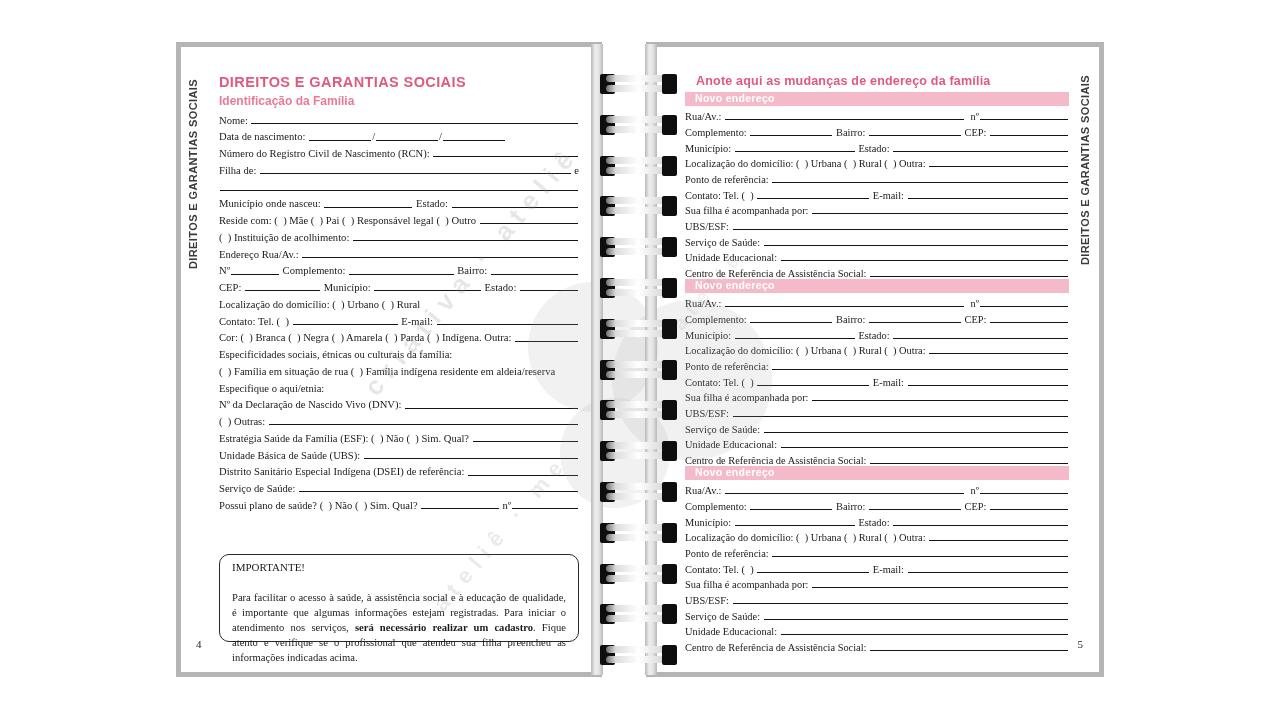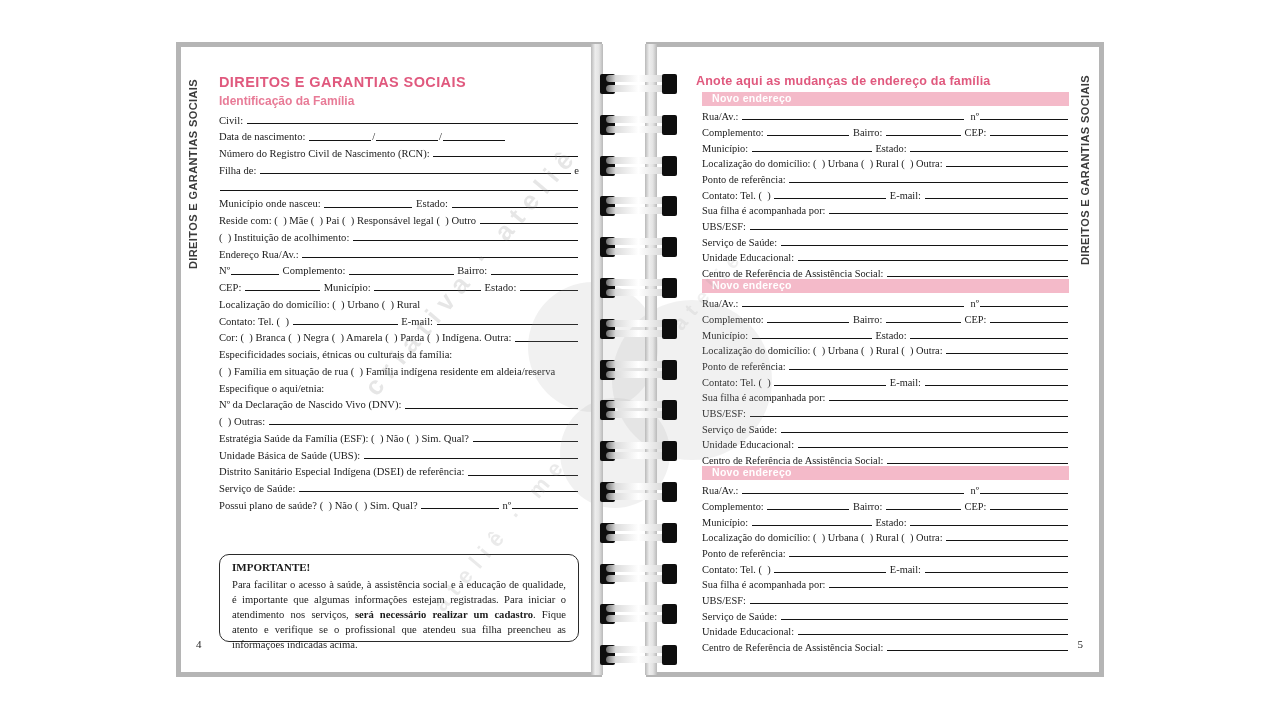--- a/index.html
+++ b/index.html
@@ -30,31 +30,31 @@
   .rows{position:absolute;}
   #left-rows{left:38px;right:18px;top:63px;}
   #left-rows .frow{height:16.75px;font-size:10.6px;}
   .frow{display:flex;align-items:flex-end;overflow:hidden;white-space:nowrap;
     font-family:"Liberation Serif",serif;color:var(--ink);}
   .lbl{white-space:pre;line-height:1.15;}
   .ln{display:inline-block;height:0;border-bottom:1.2px solid #141414;
     align-self:flex-end;margin:0 1px 3px 1px;}
 
   
-  .rblock{position:absolute;left:51px;right:30px;}
+  .rblock{position:absolute;left:34px;right:30px;}
   .band{height:13.5px;line-height:13.5px;background:var(--band);color:#ffffff;
     font-weight:bold;font-size:10.5px;padding-left:10px;letter-spacing:0.3px;
     font-family:"Liberation Sans",sans-serif;margin-bottom:2px;}
   .rblock .frow{height:15.7px;font-size:10.4px;}
 
   
   #important-box{position:absolute;left:38px;right:18px;top:507px;height:88px;
     border:1.5px solid #2a2a2a;border-radius:10px;padding:6px 12px;box-sizing:border-box;
     font-family:"Liberation Serif",serif;color:var(--ink);}
-  #important-box .ib-title{font-weight:bold;font-size:11px;margin-bottom:4px;}
+  #important-box .ib-title{font-weight:normal;font-size:11px;margin-bottom:17px;}
   #important-box .ib-text{font-size:10.6px;line-height:1.42;text-align:justify;}
 
   .pagenum{position:absolute;bottom:22px;font-size:11px;
     font-family:"Liberation Serif",serif;color:#222;}
   #pagenum-left{left:15px;}
   #pagenum-right{right:16px;}
 
   
   .spine{position:absolute;top:44px;height:631px;width:12px;z-index:5;
     background:linear-gradient(90deg,#b9b9b9,#ededed 35%,#e4e4e4 65%,#b9b9b9);}
@@ -75,21 +75,21 @@
 </style>
 </head>
 <body style="--pink: #e0597e; --band: #f4bac9; --border: #b5b5b5; --side: #3b3b3b;">
 
 <div class="page" id="page-left">
   <div class="vlabel" style="left:6px;top:32px;">DIREITOS E GARANTIAS SOCIAIS</div>
   <div class="lp-title">DIREITOS E GARANTIAS SOCIAIS</div>
   <div class="lp-subtitle">Identificação da Família</div>
   <div class="rows" id="left-rows">
       <div class="frow">
-        <span class="lbl">Civil: </span>
+        <span class="lbl">Nome: </span>
         <span class="ln" style="flex-grow: 1;"></span>
       </div>
       <div class="frow">
         <span class="lbl">Data de nascimento: </span>
         <span class="ln" style="width: 62px;"></span>
         <span class="lbl">/</span>
         <span class="ln" style="width: 62px;"></span>
         <span class="lbl">/</span>
         <span class="ln" style="width: 62px;"></span>
       </div>

